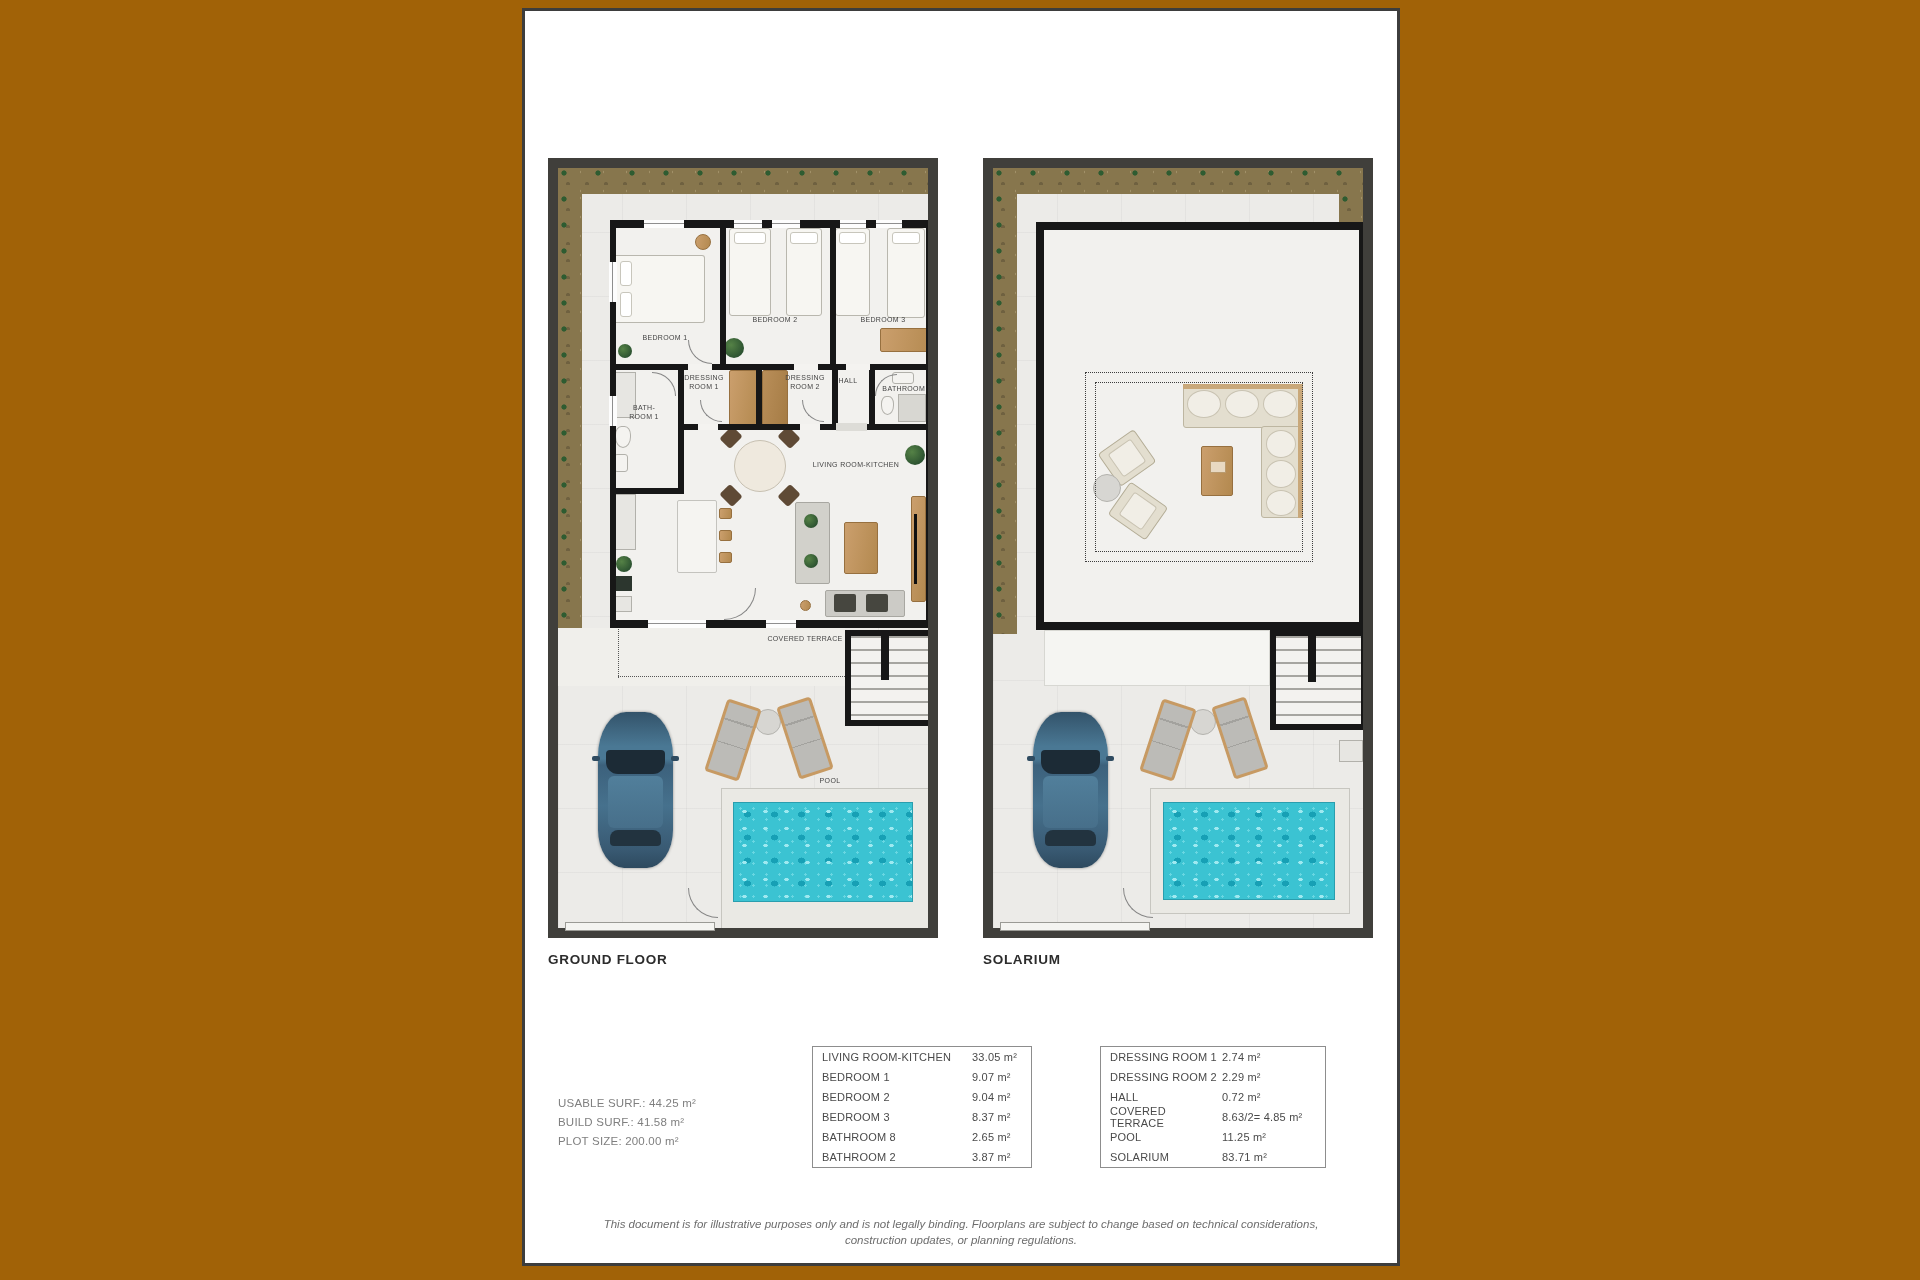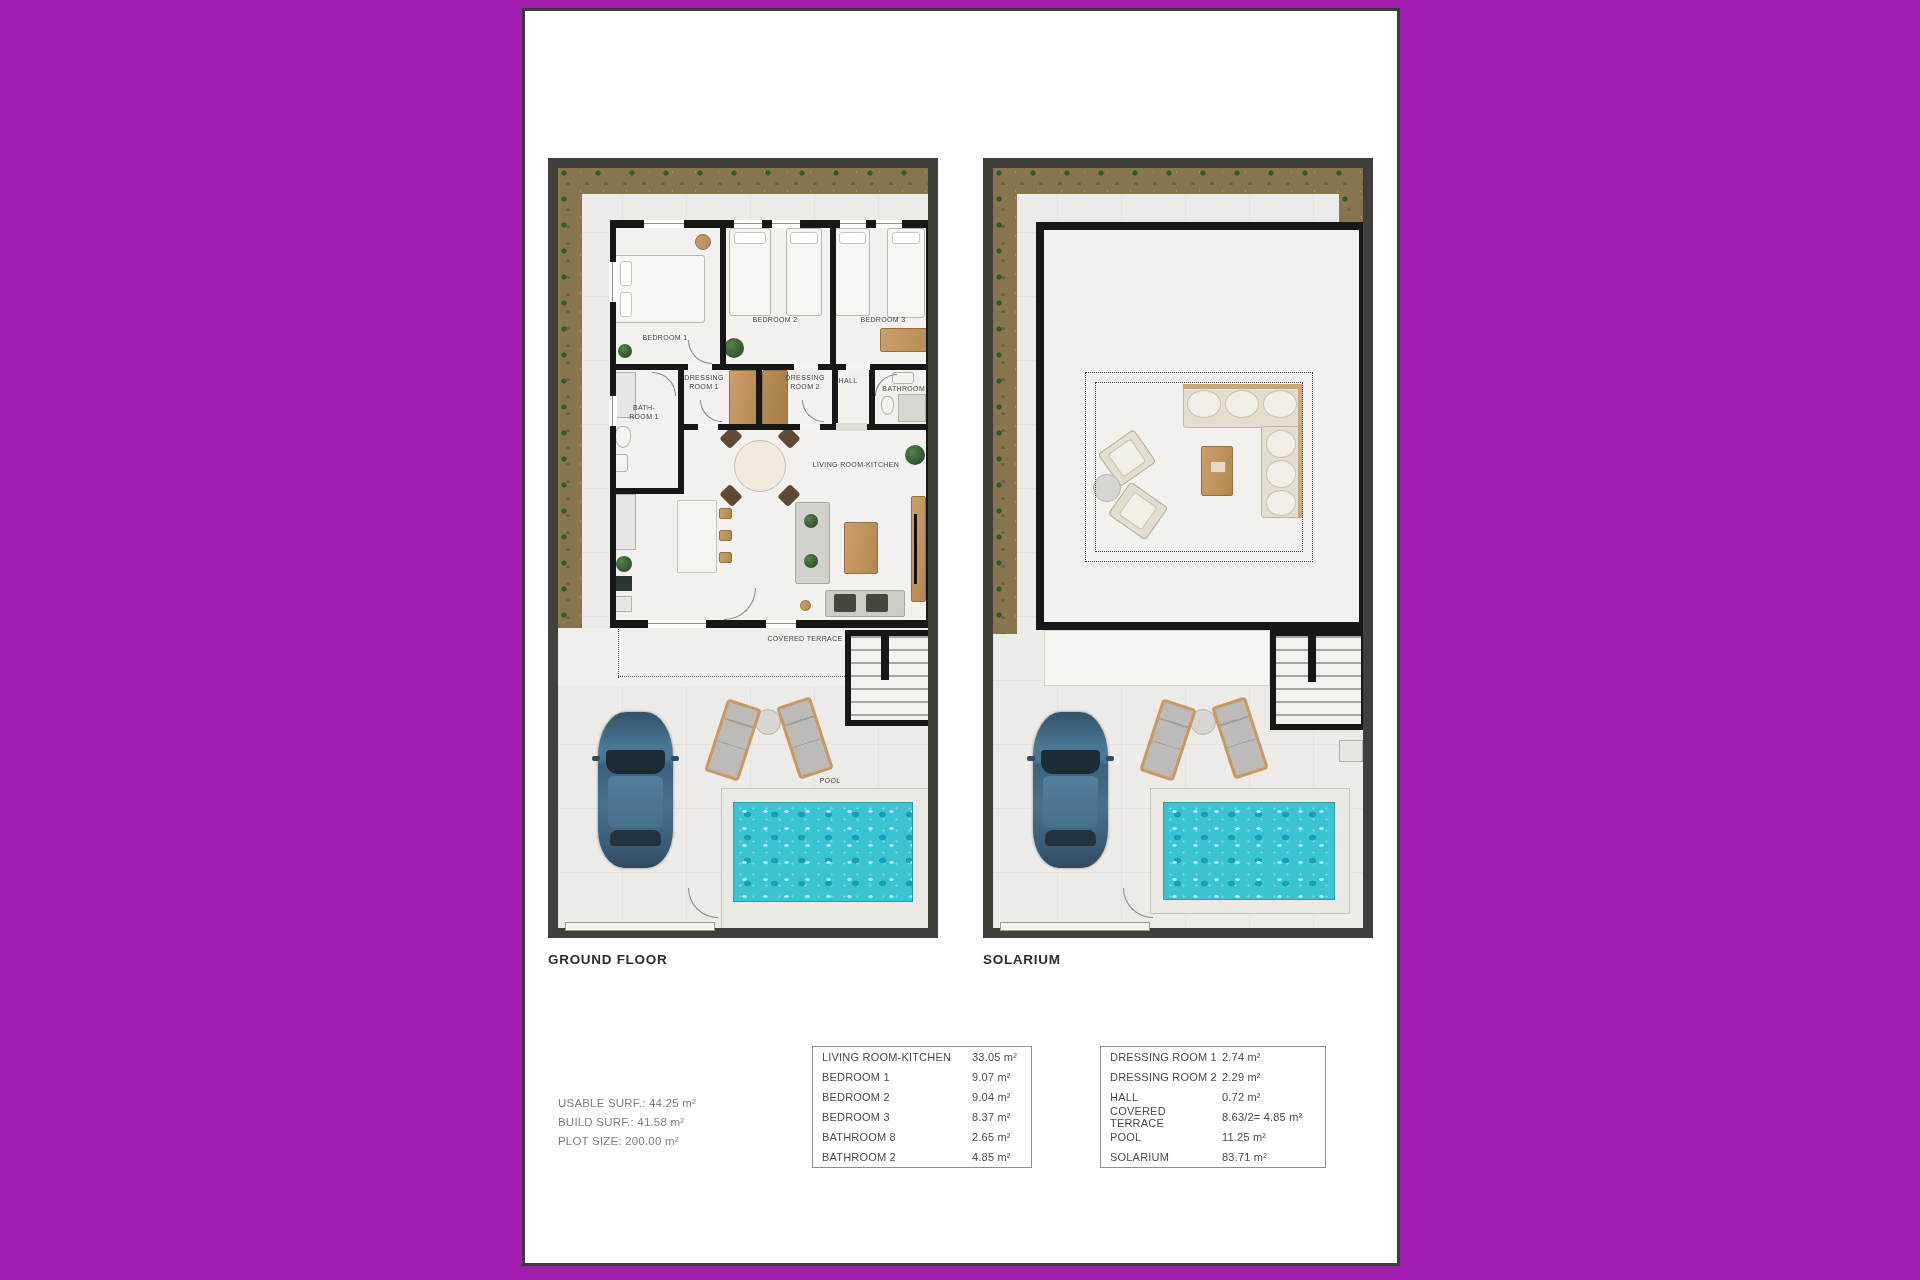--- a/index.html
+++ b/index.html
@@ -1,16 +1,16 @@
 <!DOCTYPE html>
 <html><head>
 <meta charset="utf-8">
 <style>
   html,body{margin:0;padding:0;background:#fff;}
-  #canvas{position:relative;width:1920px;height:1280px;background:#a21caf;overflow:hidden;
+  #canvas{position:relative;width:1920px;height:1280px;background:#a16207;overflow:hidden;
           font-family:"Liberation Sans", sans-serif;}
   .a{position:absolute;box-sizing:border-box;}
   #page{position:absolute;left:522px;top:8px;width:872px;height:1252px;background:#fff;
         border:3px solid #3d3d3d;box-sizing:content-box;}
   .plan{position:absolute;width:390px;height:780px;}
   .frame{position:absolute;inset:0;border:10px solid #403f3b;z-index:30;pointer-events:none;}
   .floor{position:absolute;inset:10px;z-index:1;background-color:#ecebe8;
     background-image:linear-gradient(90deg,rgba(120,120,114,.07) 1px,transparent 1px),
                      linear-gradient(rgba(120,120,114,.07) 1px,transparent 1px);
     background-size:64px 64px;}
@@ -293,21 +293,21 @@
     <div class="row">
           <span class="rl">BEDROOM 3</span>
           <span>8.37 m²</span>
         </div>
     <div class="row">
           <span class="rl">BATHROOM 8</span>
           <span>2.65 m²</span>
         </div>
     <div class="row">
           <span class="rl">BATHROOM 2</span>
-          <span>4.85 m²</span>
+          <span>3.87 m²</span>
         </div>
   </div>
 
   <div class="atable t2" style="left:575px;top:1035px;width:224px;padding:0;">
     <div class="row">
           <span class="rl">DRESSING ROOM 1</span>
           <span>2.74 m²</span>
         </div>
     <div class="row">
           <span class="rl">DRESSING ROOM 2</span>
@@ -324,15 +324,16 @@
     <div class="row">
           <span class="rl">POOL</span>
           <span>11.25 m²</span>
         </div>
     <div class="row">
           <span class="rl">SOLARIUM</span>
           <span>83.71 m²</span>
         </div>
   </div>
 
+  <div class="disclaimer" style="top:1205px;">This document is for illustrative purposes only and is not legally binding. Floorplans are subject to change based on technical considerations, construction updates, or planning regulations.</div>
 
 </div>
 </div>
 
 </body></html>

